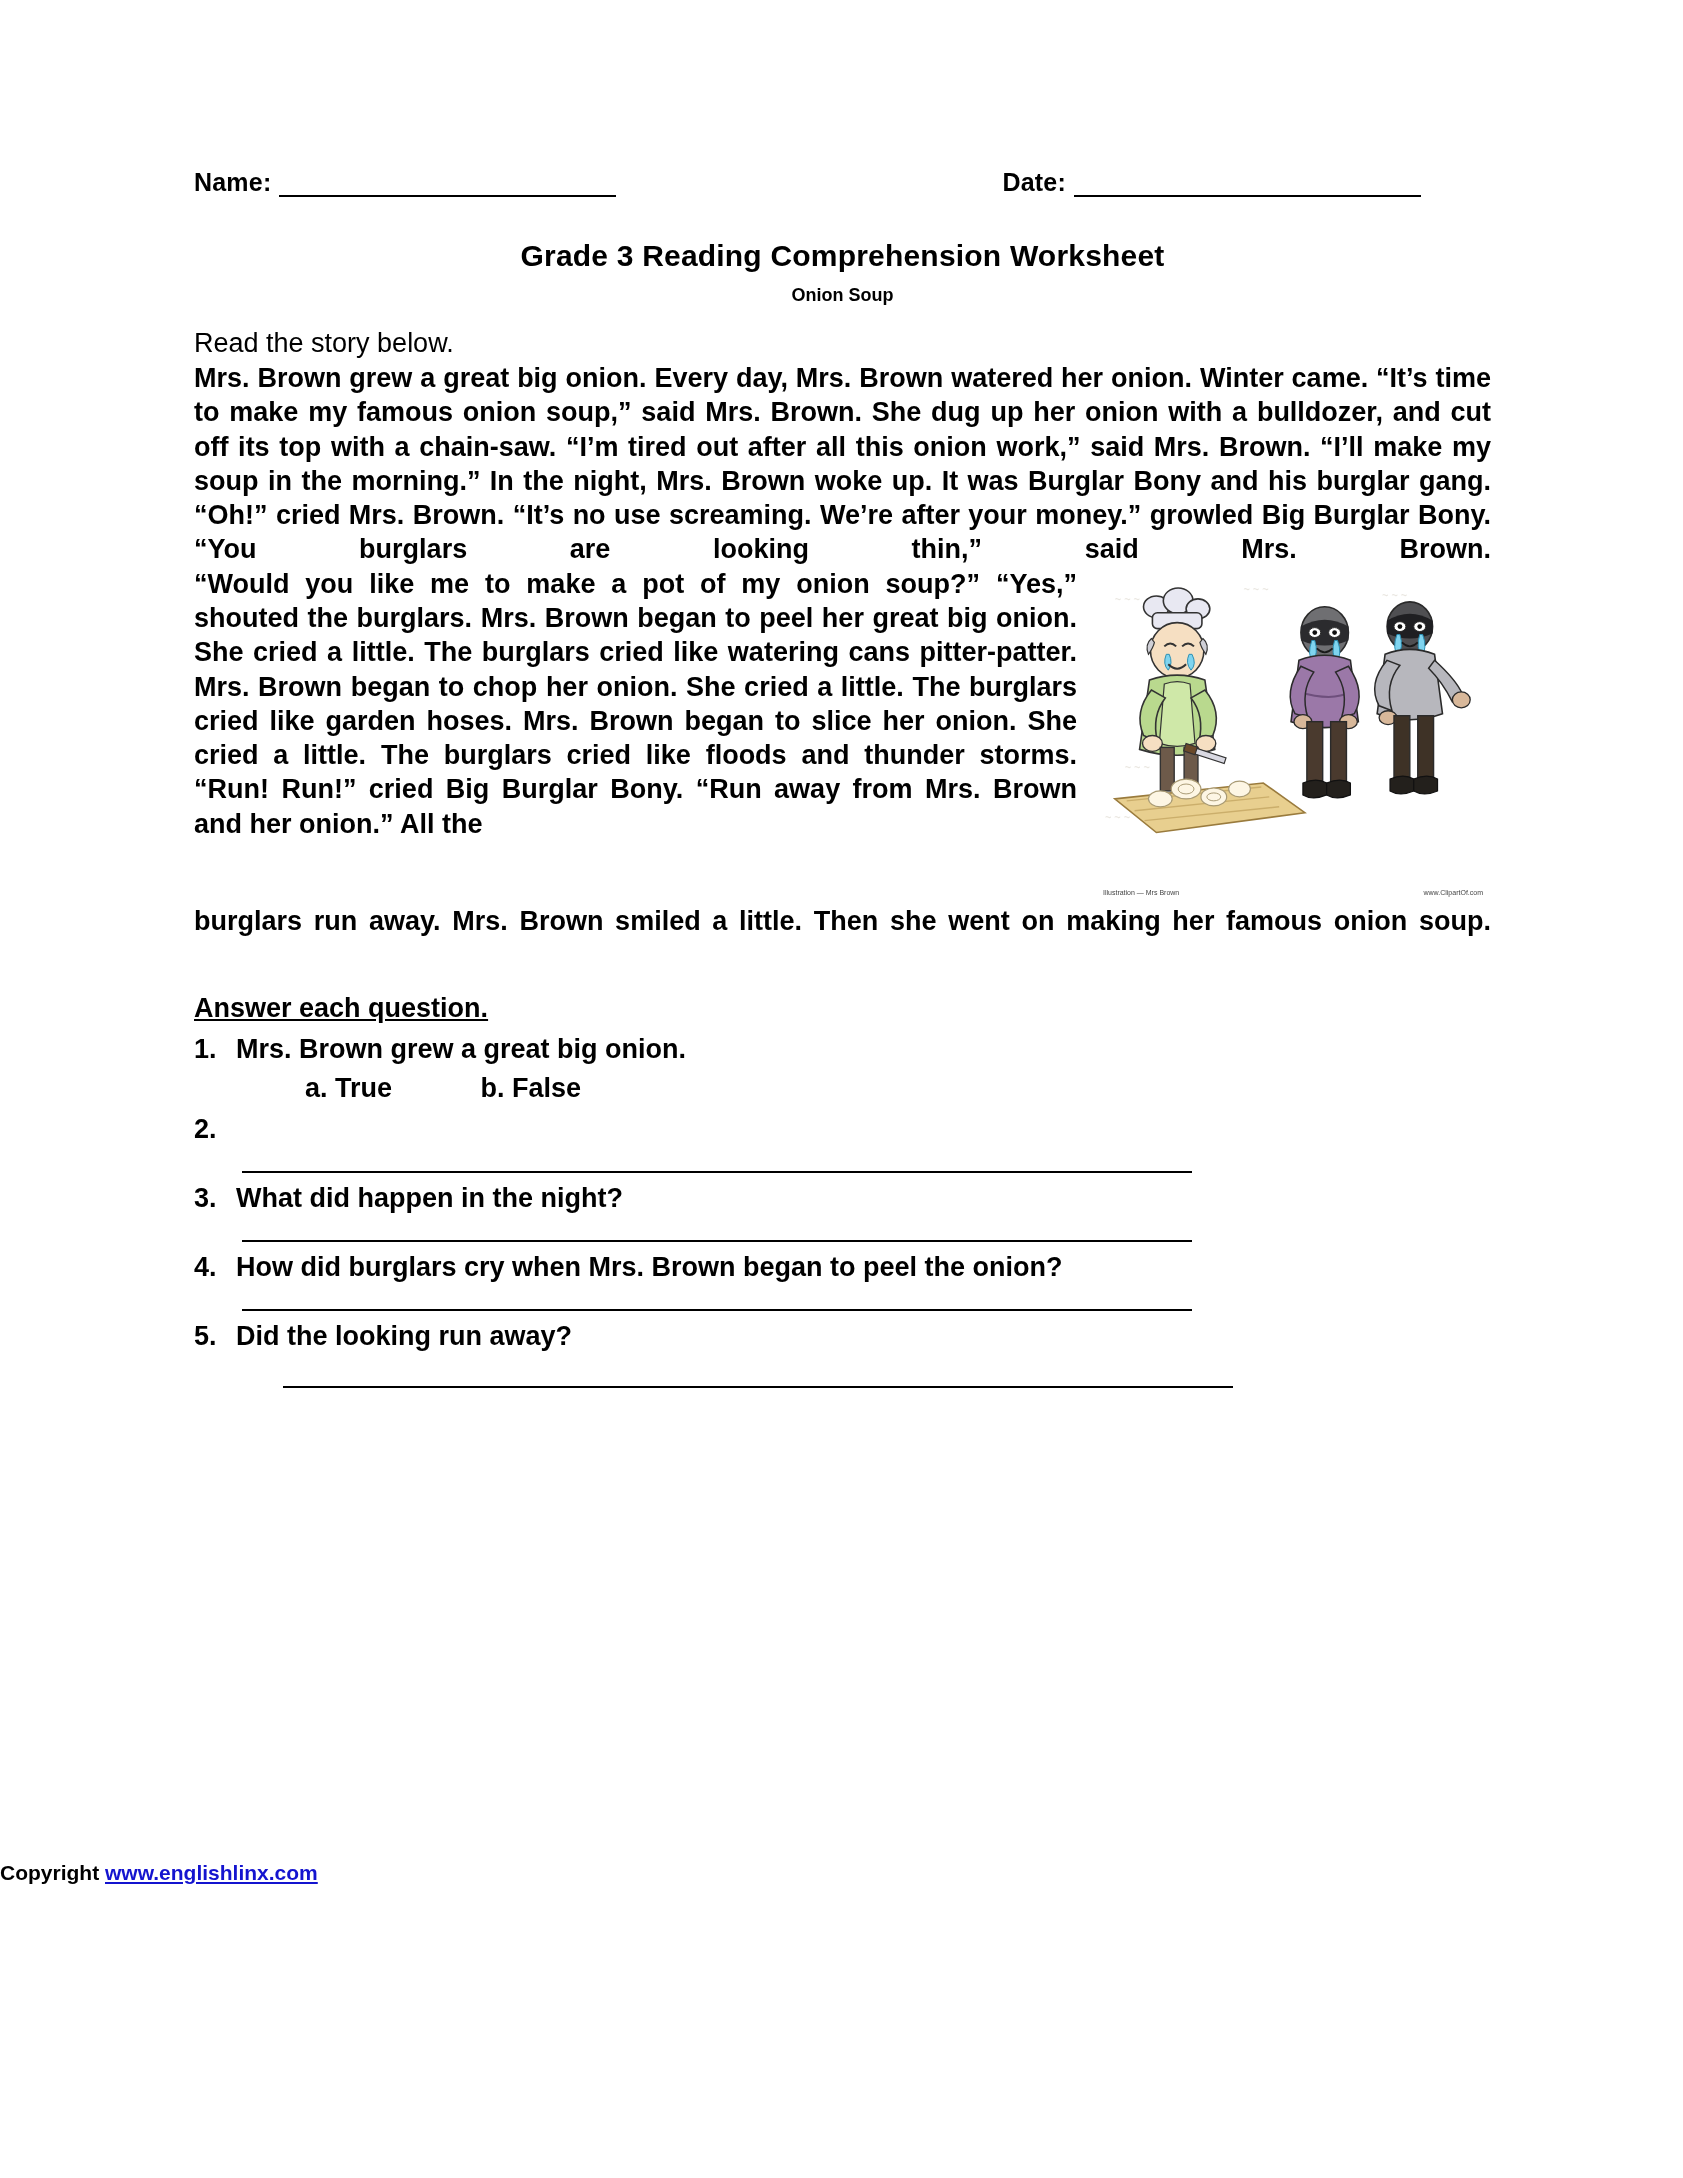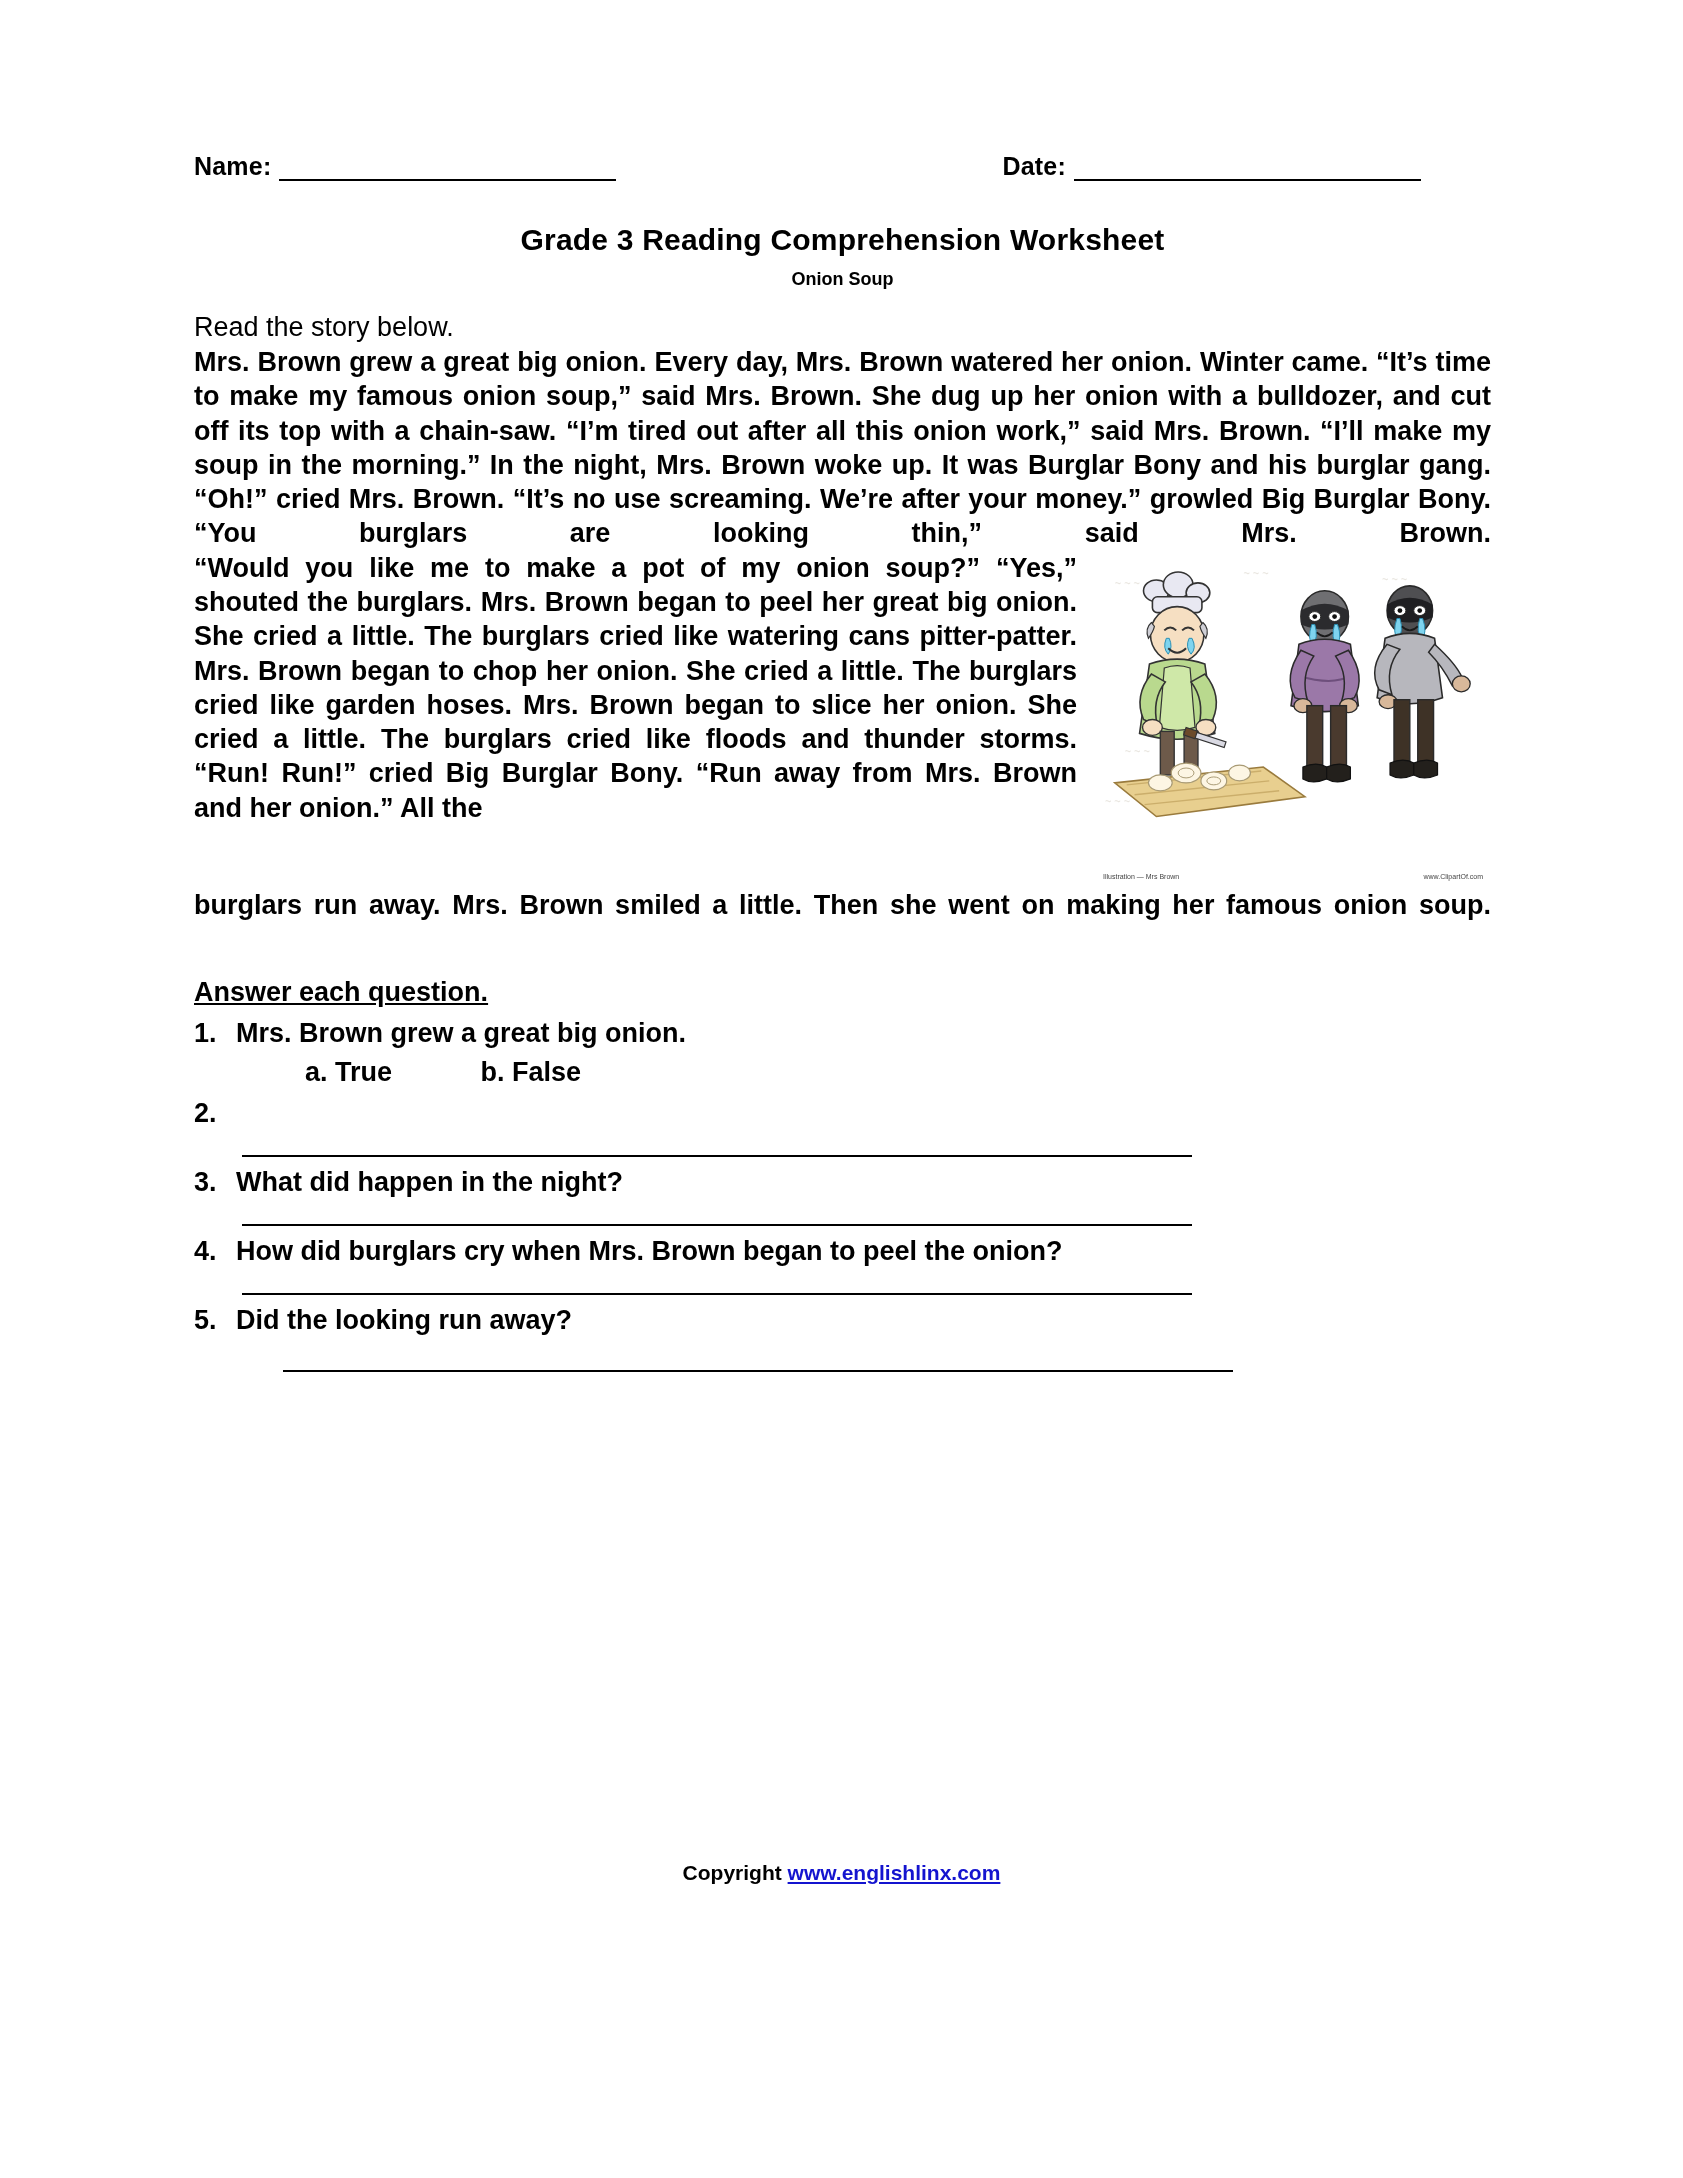--- a/index.html
+++ b/index.html
@@ -18,21 +18,21 @@
   .page {
     position: absolute;
     left: 0; top: 0;
     width: 1683px;
     height: 2178px;
     background: #fff;
   }
   .sheet {
     position: absolute;
     left: 194px;
-    top: 152px;
+    top: 168px;
     width: 1297px;
   }
 
   
   .hdr {
     display: flex;
     align-items: flex-end;
     font-size: 25px;
     font-weight: bold;
     letter-spacing: 0.2px;
@@ -129,21 +129,21 @@
     margin-left: 89px;
     margin-top: 34px;
   }
 
   
   .footer {
     position: absolute;
     left: 0;
     top: 1861px;
     width: 1683px;
-    text-align: center;
+    text-align: left;
     font-size: 21px;
     font-weight: bold;
   }
   .footer a {
     color: #1414cf;
     text-decoration: underline;
   }
 
   
   .clip-art { width: 396px; height: 327px; display: block; }

